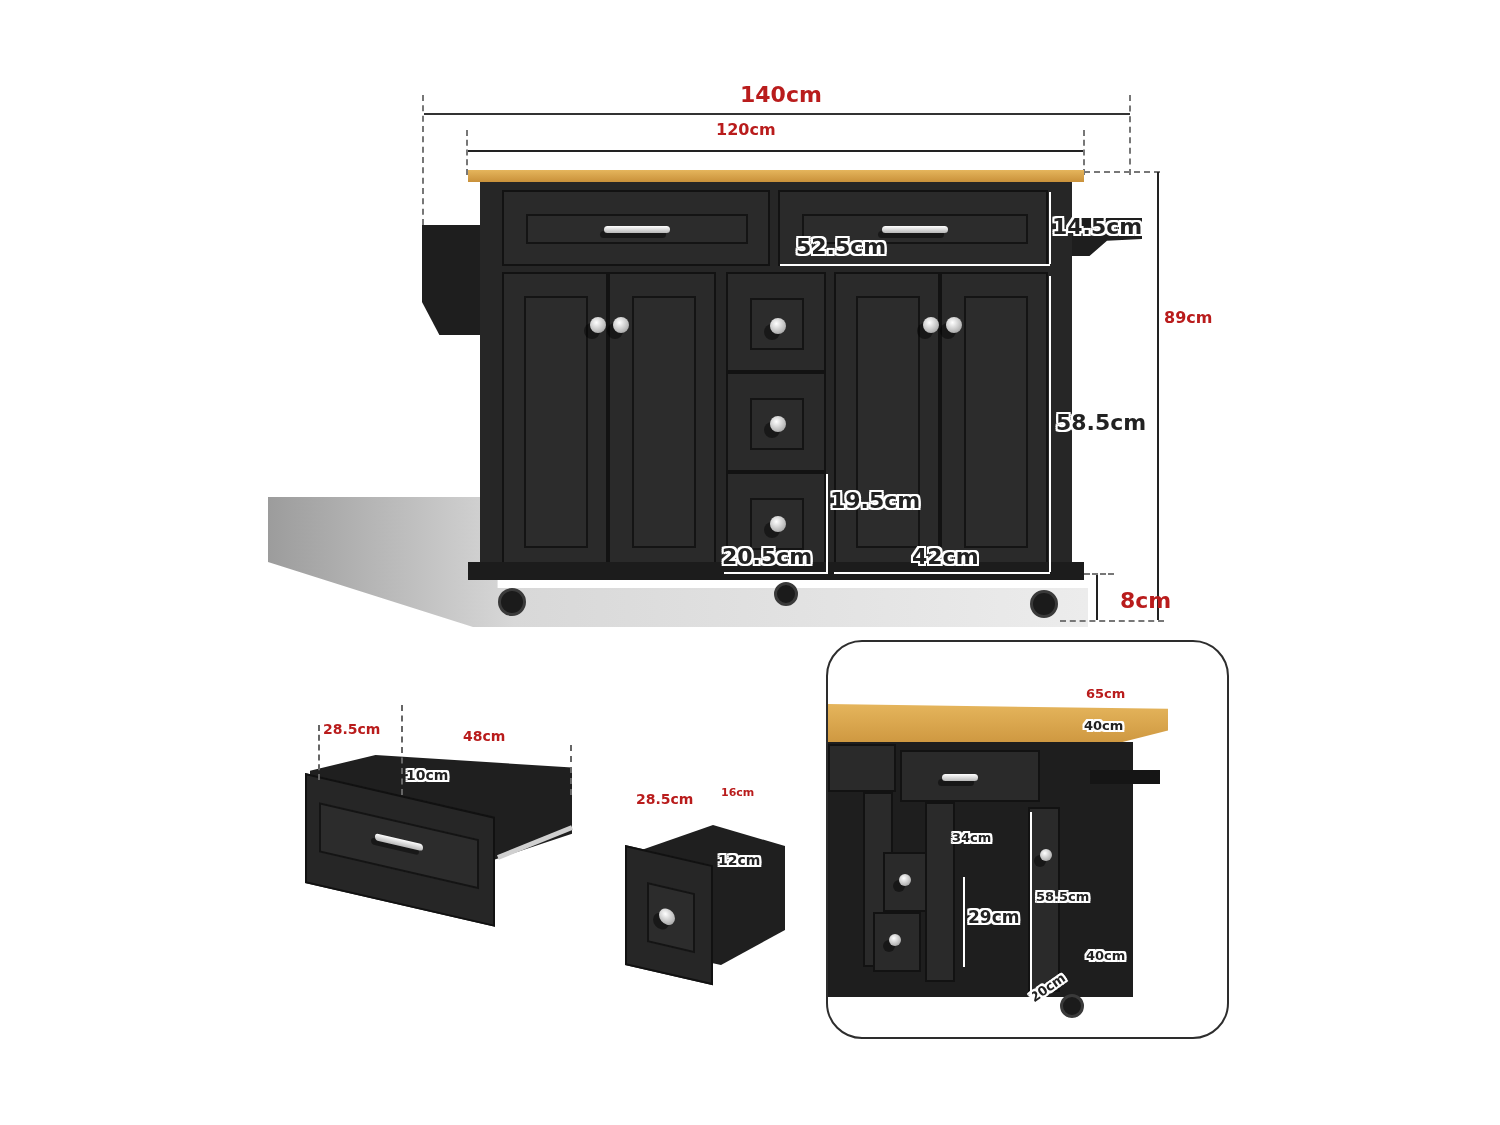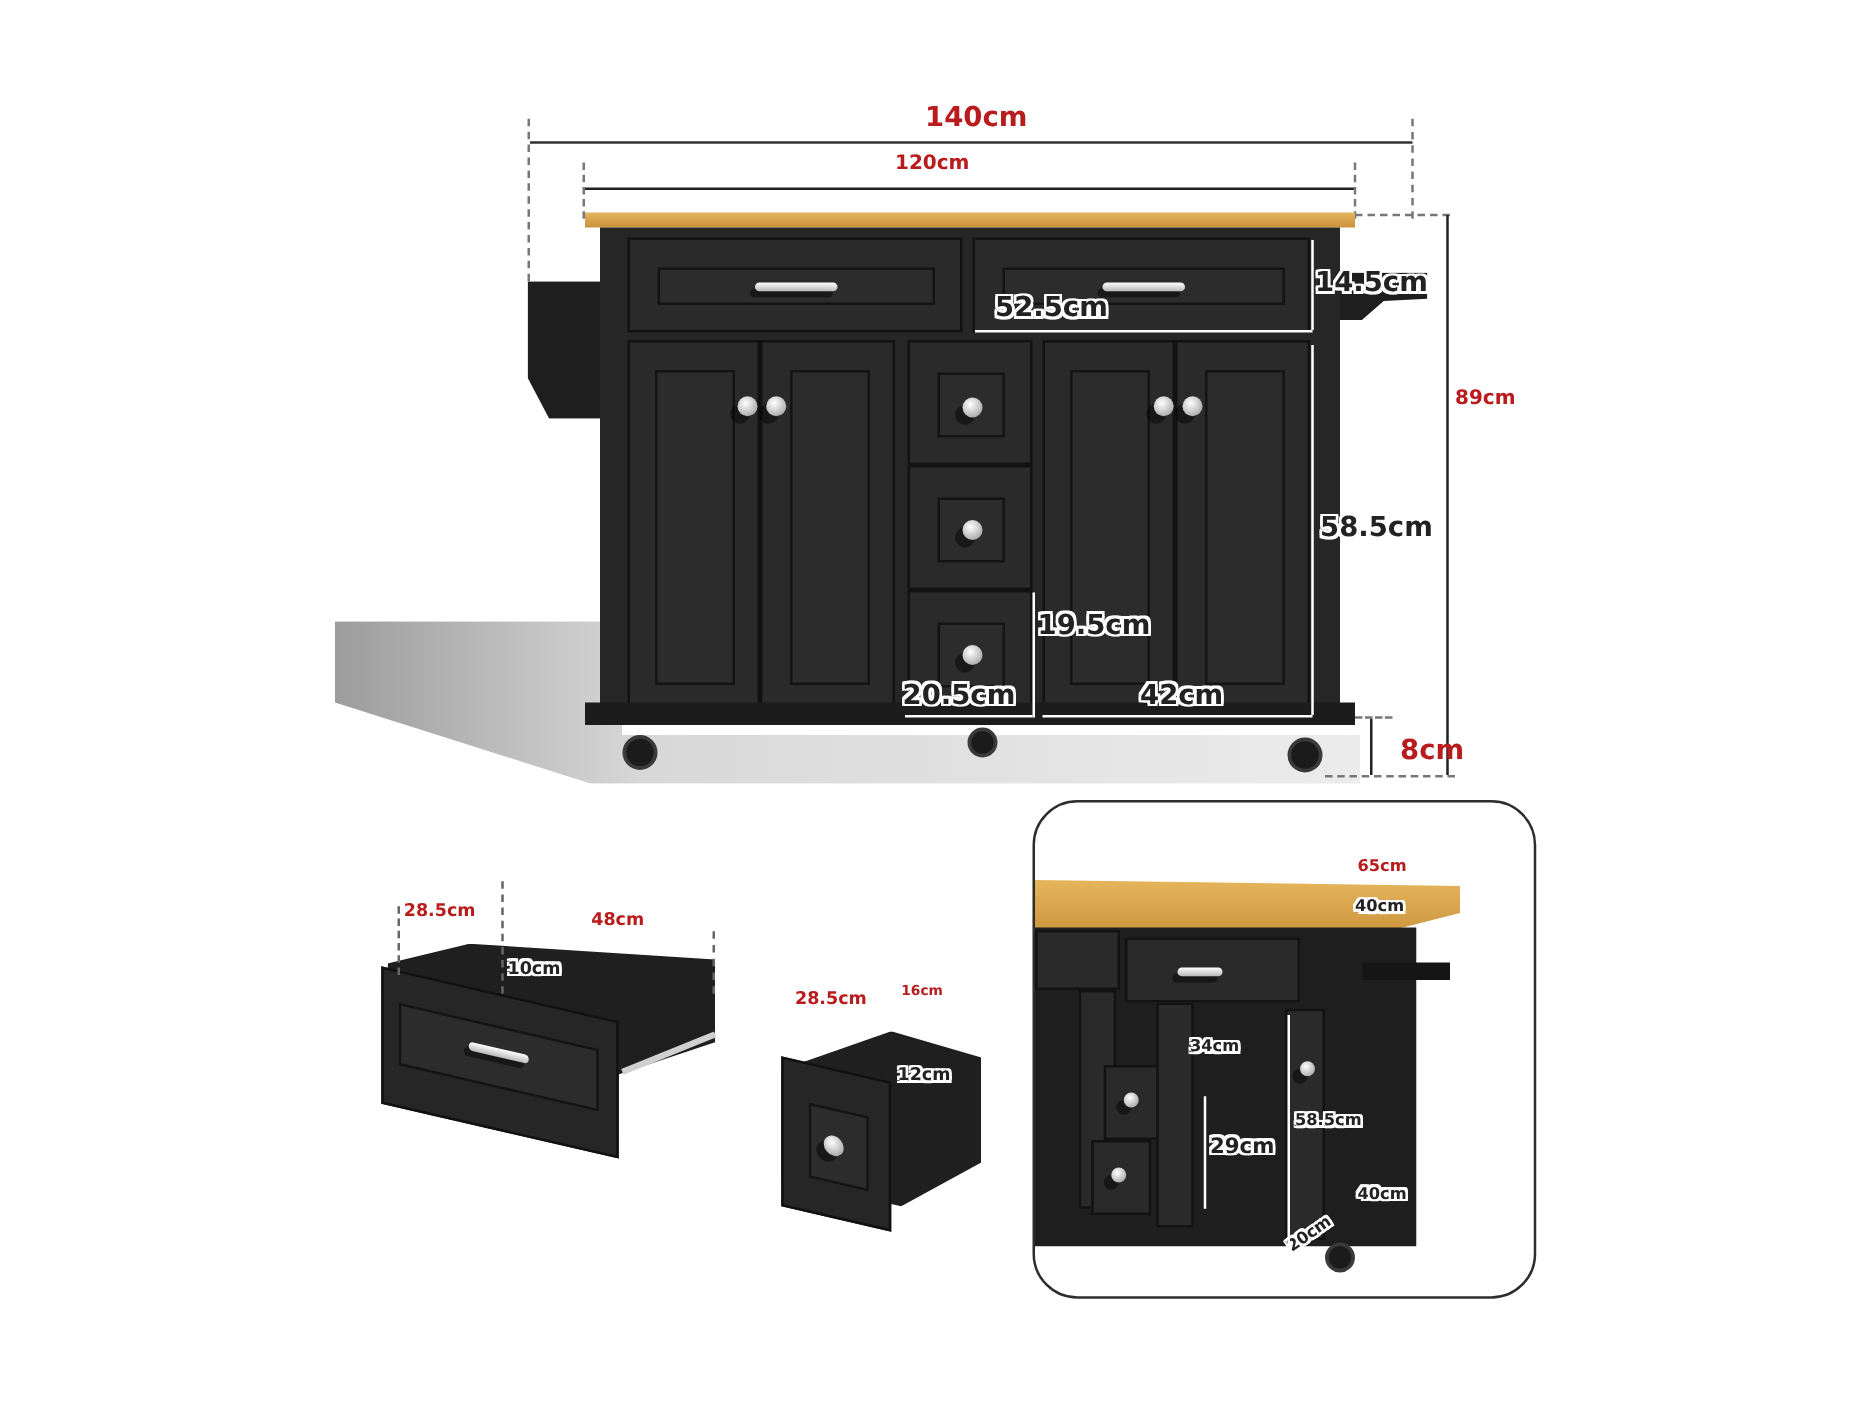--- a/index.html
+++ b/index.html
@@ -117,21 +117,21 @@
   <div class="abs" style="left:20px;top:55px;width:262px;height:105px;background:#1f1f1f;clip-path:polygon(0 15%,25% 0,100% 12%,100% 75%,70% 100%,0 70%);"></div>
   <div class="abs" style="left:15px;top:73px;width:190px;height:110px;background:#262626;border:2px solid #111;box-sizing:border-box;transform:skewY(13deg);transform-origin:left top;">
     <div class="abs inner" style="left:12px;top:24px;width:160px;height:50px;"></div>
     <div class="abs handle" style="left:68px;top:42px;width:48px;"></div>
   </div>
   <div class="abs" style="left:205px;top:140px;width:80px;height:5px;background:#d0d0d0;transform:rotate(-22deg);"></div>
   <div class="abs" style="left:111px;top:5px;width:0;height:90px;border-left:2px dashed #666;"></div>
   <div class="abs" style="left:28px;top:25px;width:0;height:55px;border-left:2px dashed #666;"></div>
   <div class="abs" style="left:570px;top:45px;width:0;height:50px;border-left:2px dashed #666;margin-left:-290px;"></div>
   <div class="abs dim-dark" style="left:33px;top:21px;font-size:14px;">28.5cm</div>
-  <div class="abs dim-dark" style="left:173px;top:28px;font-size:14px;margin-left:10px;">48cm</div>
+  <div class="abs dim-dark" style="left:173px;top:28px;font-size:14px;">48cm</div>
   <div class="abs dim-out" style="left:116px;top:67px;font-size:14px;">10cm</div>
 </div>
 
 <div class="abs" style="left:610px;top:770px;width:200px;height:210px;">
   <div class="abs" style="left:15px;top:55px;width:160px;height:140px;background:#1f1f1f;clip-path:polygon(0 22%,55% 0,100% 15%,100% 75%,60% 100%,0 85%);"></div>
   <div class="abs" style="left:15px;top:75px;width:88px;height:120px;background:#262626;border:2px solid #111;box-sizing:border-box;transform:skewY(13deg);transform-origin:left top;">
     <div class="abs inner" style="left:20px;top:30px;width:48px;height:60px;"></div>
     <div class="abs knob" style="left:32px;top:52px;"></div>
   </div>
   <div class="abs dim-dark" style="left:26px;top:21px;font-size:14px;">28.5cm</div>

